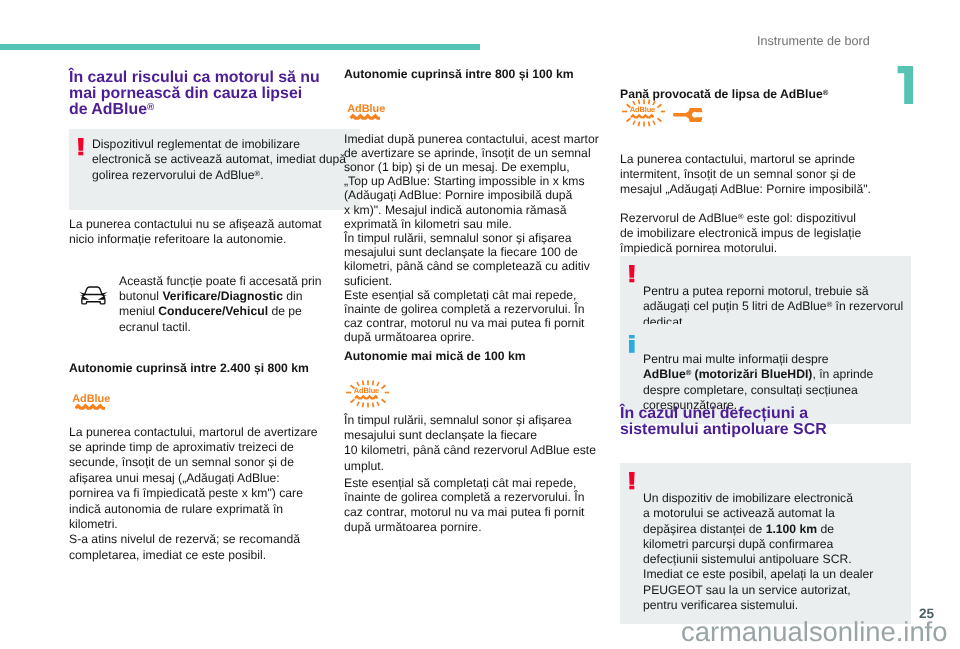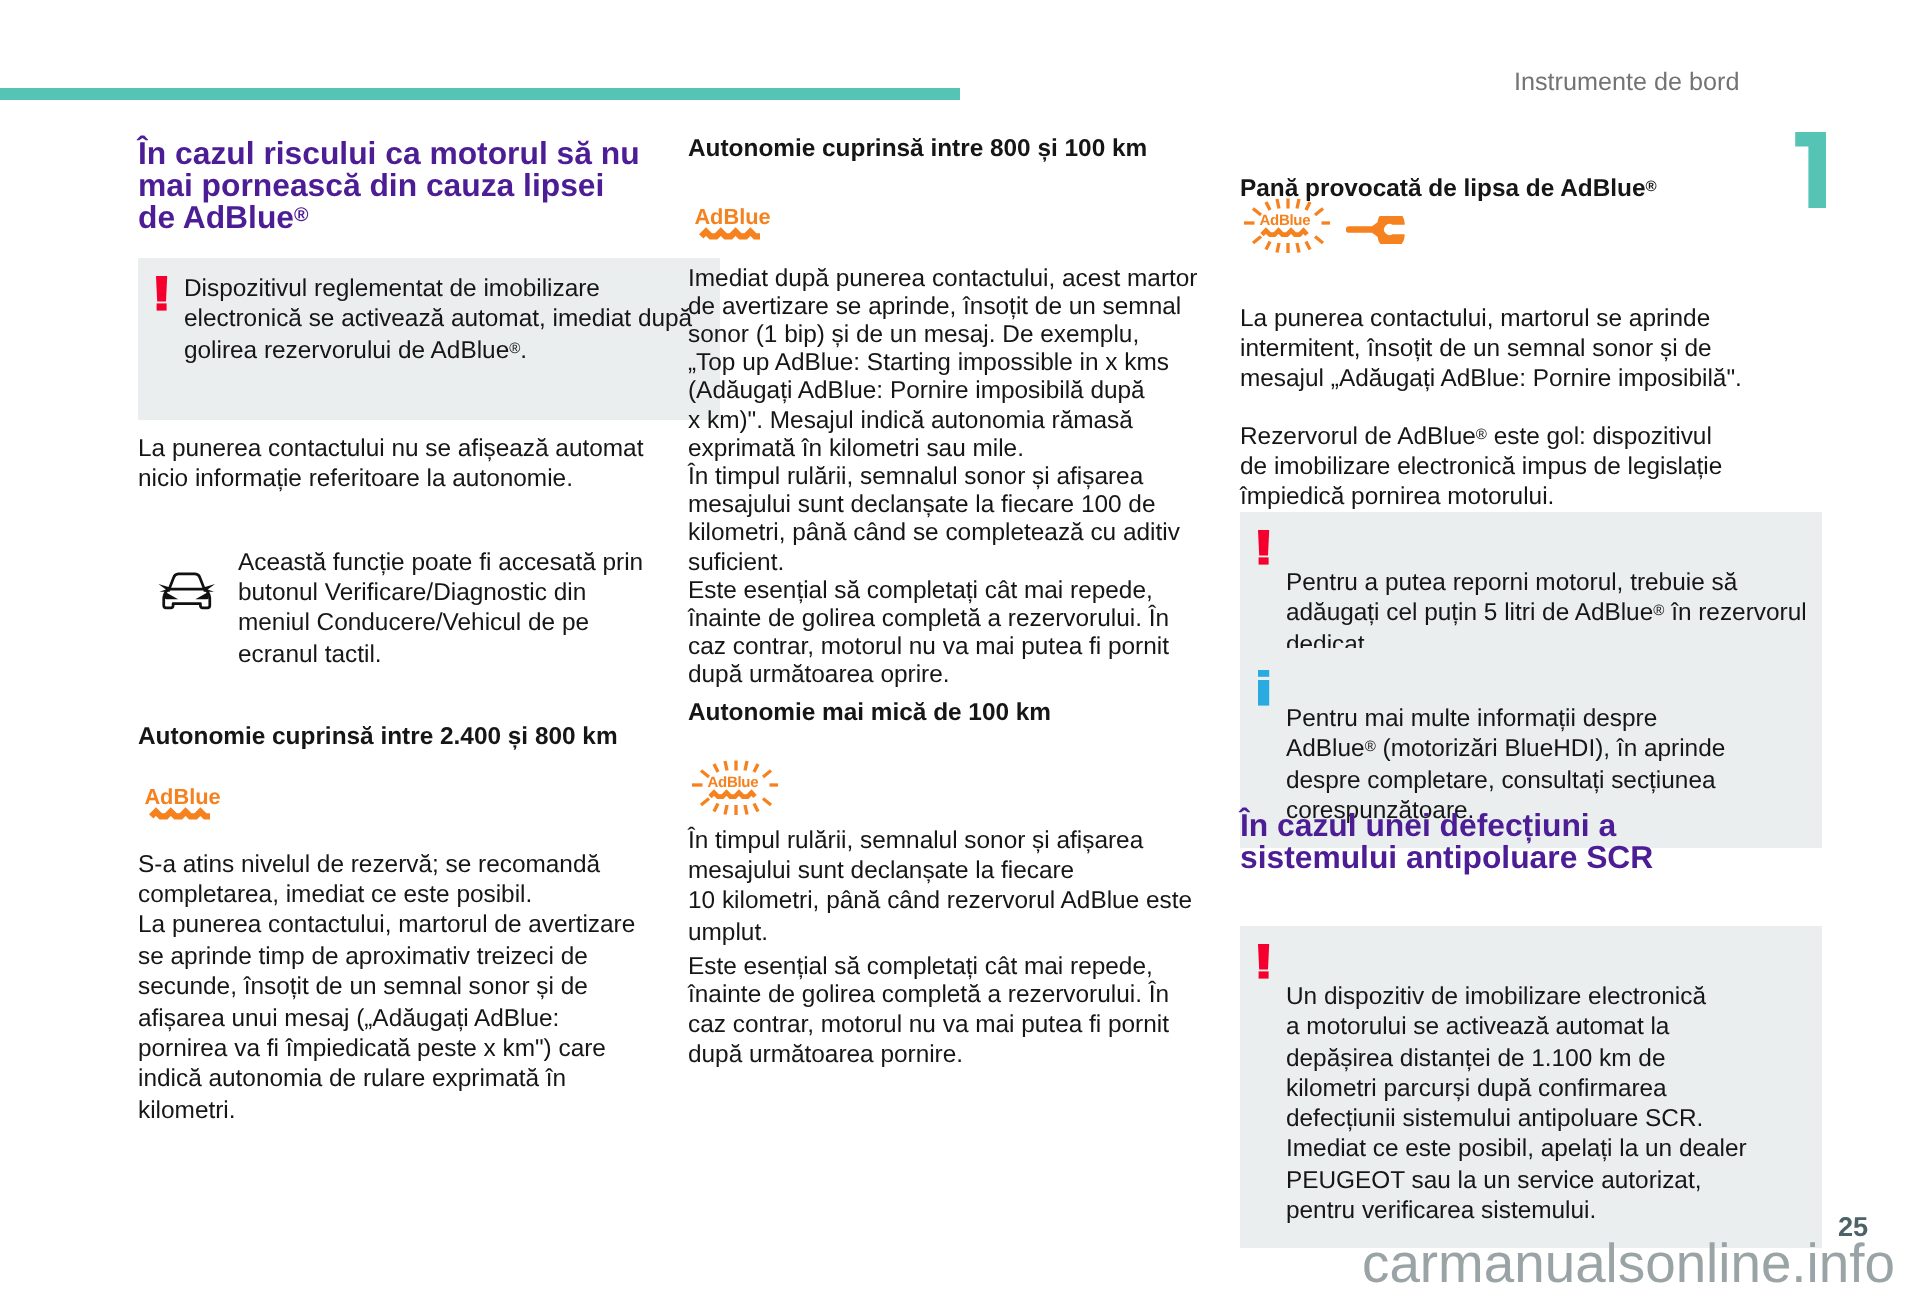--- a/index.html
+++ b/index.html
@@ -21,21 +21,21 @@
   .col3 p,.col3 .h3{line-height:15.25px;margin-top:20px;}
   .adblue-logo{padding-left:3px;}
   .adblue-flash{padding-left:1px;}
   .flash-wrench-row{display:flex;align-items:flex-start;}
   .flash-wrench-row .fw-icon{display:block;padding-left:1px;}
   .flash-wrench-row .fw-wrench{display:block;padding-left:8px;padding-top:10px;}
 
   h2{font-size:15.9px;font-weight:bold;margin:0;line-height:15.9px;color:#4c1d95;padding-top:1px;}
   p{font-size:12.2px;margin:0;line-height:15.4px;color:#161616;}
   .h3{font-size:12.2px;font-weight:bold;margin:0;line-height:15.4px;color:#161616;}
-  b{font-weight:normal;}
+  b{font-weight:bold;}
 
   .note{background:#eaeeee;padding:8px 6px 11px 9px;display:flex;box-sizing:border-box;width:291px;margin-left:0px;}
   .note.tall{padding-bottom:27px;}
   .note .txt{flex:1 1 auto;padding-left:8px;}
   .nowrap{white-space:nowrap;}
   .bang{flex:0 0 auto;width:6px;margin-top:1px;}
   .infob{flex:0 0 auto;width:6px;margin-top:3px;}
 
   .icon-row{display:flex;}
   .icon-row .ic{flex:0 0 auto;width:50px;padding-left:9px;box-sizing:border-box;padding-top:11px;}
@@ -89,22 +89,22 @@
       <p class="txt"><span>Această funcție poate fi accesată prin butonul </span><b>Verificare/Diagnostic</b><span> din meniul </span><b>Conducere/Vehicul</b><span> de pe ecranul tactil.</span></p>
     </div>
 
     <div class="h3 blk" style="top:360.5px">Autonomie cuprinsă intre 2.400 și 800 km</div>
     <div class="adblue-logo blk" style="top:392px"><svg width="40" height="22" viewBox="0 0 40 22" aria-hidden="true">
 <text x="0.2" y="10" font-family="Liberation Sans, sans-serif" font-size="10.9" font-weight="bold" fill="#f5821f">AdBlue</text>
 <path d="M3.6 16.2 L6.0 13.8 L8.4 16.2 L11.0 16.2 L13.4 13.8 L15.8 16.2 L18.4 16.2 L20.8 13.8 L23.2 16.2 L25.8 16.2 L28.2 13.8 L30.6 16.2 L33.0 16.2" fill="none" stroke="#f5821f" stroke-width="3.1" stroke-linecap="butt" stroke-linejoin="miter"></path>
         </svg></div>
 
     <div class="blk" style="top:424.5px">
+      <p>La punerea contactului, martorul de avertizare se aprinde timp de aproximativ treizeci de secunde, însoțit de un semnal sonor și de afișarea unui mesaj („Adăugați AdBlue: pornirea va fi împiedicată peste x km") care indică autonomia de rulare exprimată în kilometri.</p>
       <p>S-a atins nivelul de rezervă; se recomandă completarea, imediat ce este posibil.</p>
-      <p>La punerea contactului, martorul de avertizare se aprinde timp de aproximativ treizeci de secunde, însoțit de un semnal sonor și de afișarea unui mesaj („Adăugați AdBlue: pornirea va fi împiedicată peste x km") care indică autonomia de rulare exprimată în kilometri.</p>
     </div>
   </div>
 
   <div class="col col2">
     <div class="h3 blk" style="top:67px">Autonomie cuprinsă intre 800 și 100 km</div>
     <div class="adblue-logo blk" style="top:102px"><svg width="40" height="22" viewBox="0 0 40 22" aria-hidden="true">
 <text x="0.2" y="10" font-family="Liberation Sans, sans-serif" font-size="10.9" font-weight="bold" fill="#f5821f">AdBlue</text>
 <path d="M3.6 16.2 L6.0 13.8 L8.4 16.2 L11.0 16.2 L13.4 13.8 L15.8 16.2 L18.4 16.2 L20.8 13.8 L23.2 16.2 L25.8 16.2 L28.2 13.8 L30.6 16.2 L33.0 16.2" fill="none" stroke="#f5821f" stroke-width="3.1" stroke-linecap="butt" stroke-linejoin="miter"></path>
         </svg></div>
 

